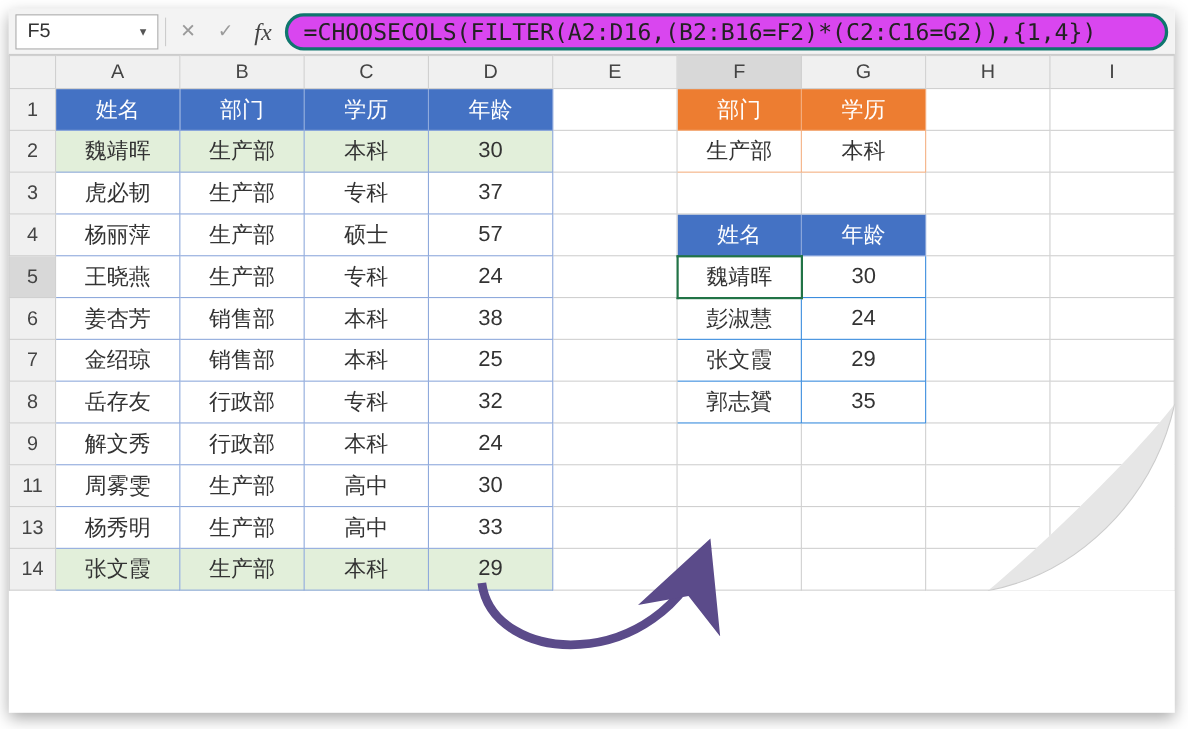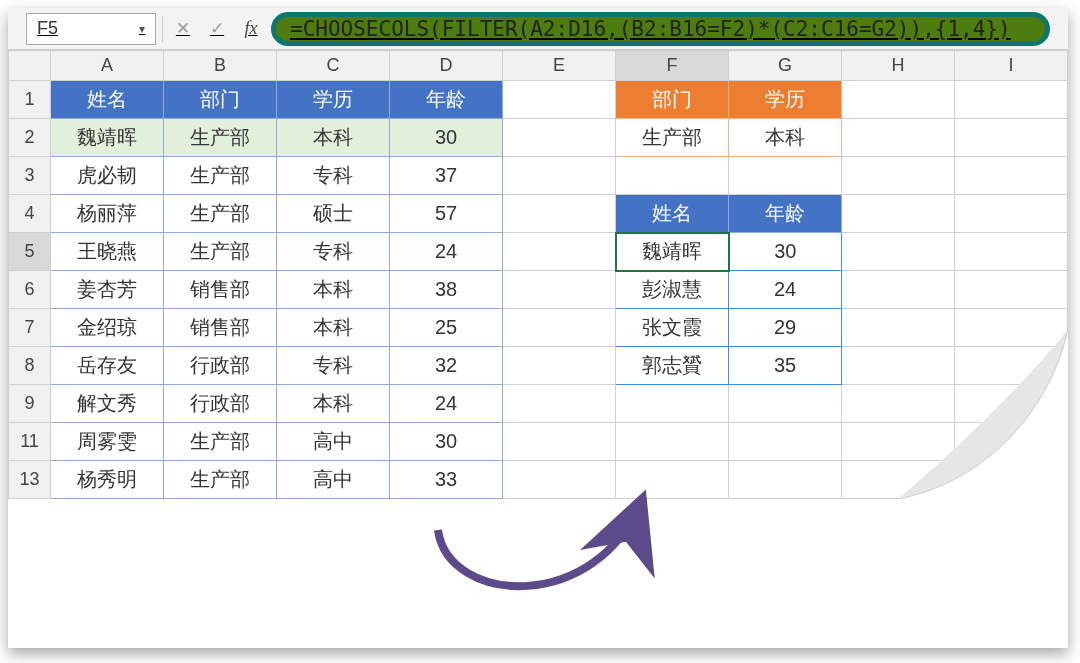--- a/index.html
+++ b/index.html
@@ -18,24 +18,23 @@
     margin: 8px;
     background: #fff;
     box-shadow: 0 6px 14px rgba(0,0,0,0.35);
   }
 
   .formula-bar {
     display: flex;
     align-items: center;
     height: 42px;
     border-bottom: 1px solid #ccc;
-    padding: 4px 18px;
+    padding: 4px 6px;
     gap: 6px;
     background: #f3f3f3;
-    text-decoration: underline;
   }
   .name-box {
     width: 130px;
     height: 32px;
     border: 1px solid #aaa;
     background: #fff;
     display: flex;
     align-items: center;
     padding: 0 10px;
     font-size: 18px;
@@ -48,27 +47,27 @@
     font-size: 12px;
   }
   .fx-divider { width:1px; height:26px; background:#ccc; }
   .fx-btn {
     width: 28px; height: 28px;
     display:flex; align-items:center; justify-content:center;
     color:#666; font-size:17px;
   }
   .fx-btn.cancel { color:#9a9a9a; }
   .fx-btn.check { color:#9a9a9a; }
-  .fx-label { font-style: italic; font-family: "Times New Roman", serif; font-size:18px; color:#444; }
+  .fx-label { font-style: italic; font-family: "Times New Roman", serif; font-size:22px; color:#444; }
   .formula-input {
     flex:1;
     height: 34px;
-    border: 5px solid #0f766e;
+    border: 3px solid #0f766e;
     border-radius: 18px;
-    background:#4d7c0f;
+    background:#d946ef;
     display:flex;
     align-items:center;
     padding: 0 14px;
     font-size: 21px;
     color:#222;
     font-family: Consolas, monospace;
   }
 
   .grid-wrap { position:relative; }
   .grid {
@@ -323,20 +322,32 @@
             <td class="tbl-cell">杨秀明</td>
             <td class="tbl-cell">生产部</td>
             <td class="tbl-cell">高中</td>
             <td class="tbl-cell">33</td>
             <td></td>
             <td></td>
             <td></td>
             <td></td>
             <td></td>
           </tr>
+          <tr>
+            <td class="row-head">14</td>
+            <td class="tbl-cell tbl-row-hi">张文霞</td>
+            <td class="tbl-cell tbl-row-hi">生产部</td>
+            <td class="tbl-cell tbl-row-hi">本科</td>
+            <td class="tbl-cell tbl-row-hi">29</td>
+            <td></td>
+            <td></td>
+            <td></td>
+            <td></td>
+            <td></td>
+          </tr>
         </tbody>
     </table>
 
     <svg class="arrow-svg" width="260" height="140">
       <defs>
         <marker id="arrowhead" markerWidth="12" markerHeight="12" refX="9" refY="5" orient="auto">
           <path d="M0,0 L10,5 L0,10 L3,5 Z" fill="#5B4B8A"></path>
         </marker>
       </defs>
       <path d="M 20 45 C 30 120, 180 130, 225 12" stroke="#5B4B8A" stroke-width="8" fill="none" marker-end="url(#arrowhead)"></path>

